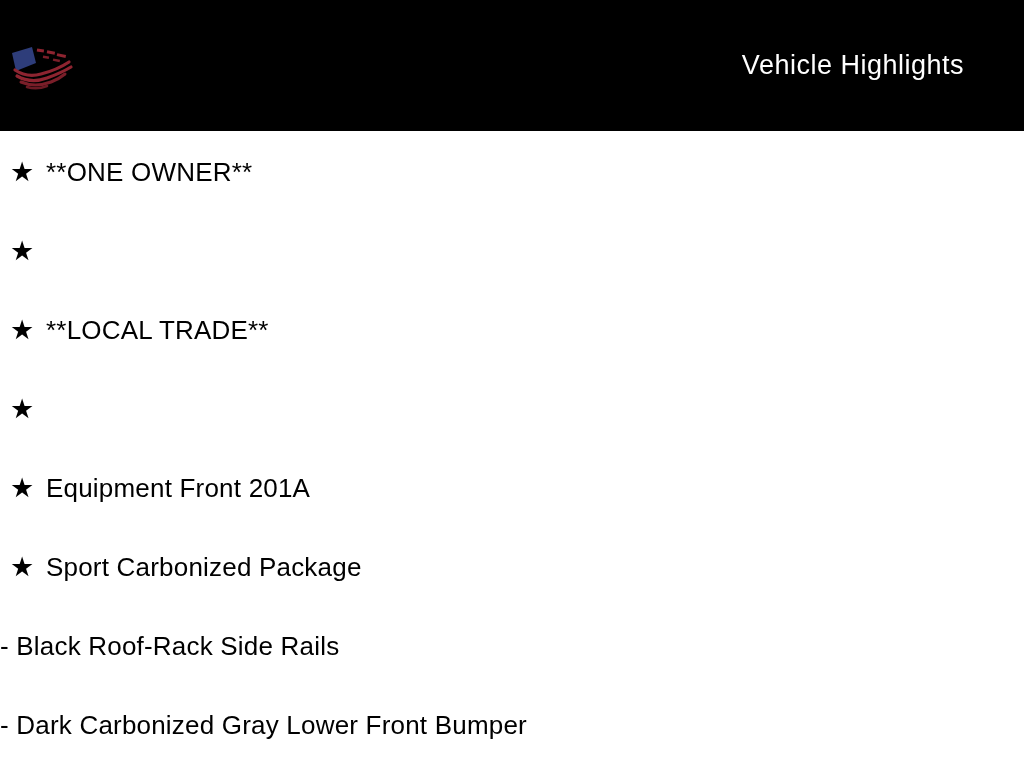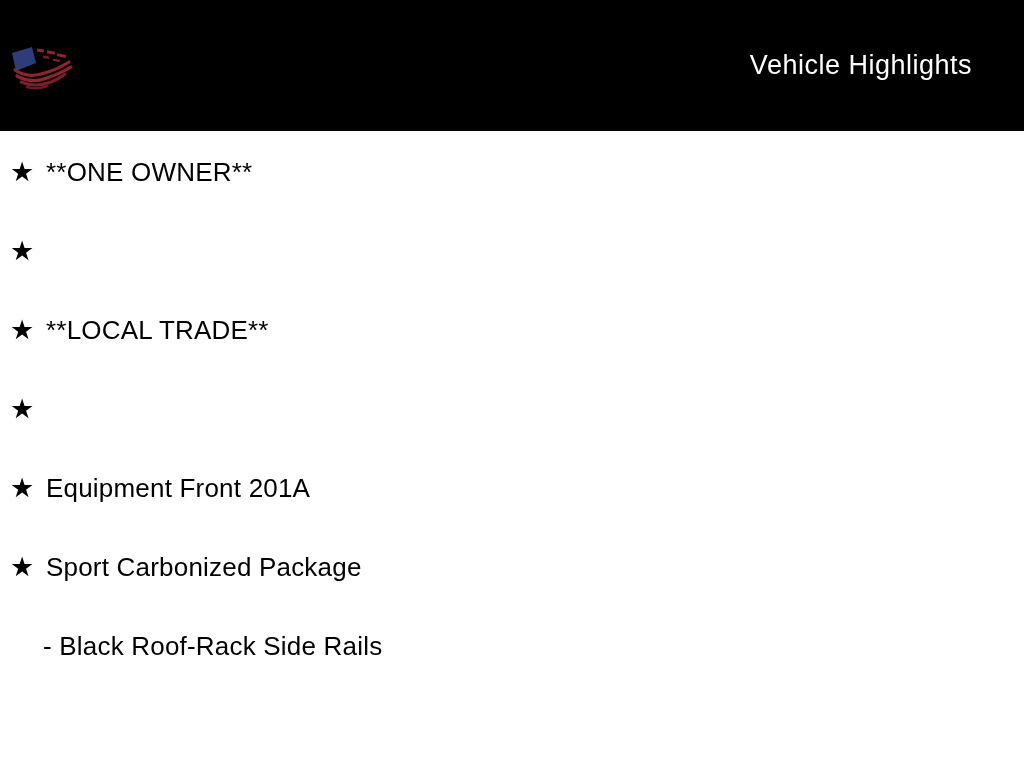--- a/index.html
+++ b/index.html
@@ -29,21 +29,21 @@
     height: 56px;
     display: flex;
     align-items: center;
     justify-content: center;
   }
   .page-title {
     color: #ffffff;
     font-size: 27px;
     font-weight: 400;
     letter-spacing: 0.5px;
-    margin: 8px;
+    margin: 16px;
   }
 
   
   .highlights {
     list-style: none;
     margin: 2px 0 0 0;
     padding: 0;
   }
   .row {
     height: 79px;
@@ -61,21 +61,20 @@
     line-height: 1;
     width: 36px;
     flex: 0 0 auto;
     color: #000000;
   }
   .label {
     white-space: pre-wrap;
     letter-spacing: 0.2px;
   }
   .sub-row {
-    padding-left: 43px;
   }
 </style>
 </head>
 <body>
 
 <div class="header">
   <div class="logo-wrap">
     <svg width="72" height="52" viewBox="0 0 72 52" xmlns="http://www.w3.org/2000/svg">
 
       <path d="M5 13 L25 7 L29 23 L9 31 Z" fill="#2e3d7a"></path>
@@ -114,13 +113,16 @@
     <span class="bullet">★</span>
     <span class="label">Equipment Front 201A</span>
   </li>
   <li class="row star-row">
     <span class="bullet">★</span>
     <span class="label">Sport Carbonized Package</span>
   </li>
   <li class="row sub-row">
     <span class="label">- Black Roof-Rack Side Rails</span>
   </li>
+  <li class="row sub-row">
+    <span class="label">- Dark Carbonized Gray Lower Front Bumper</span>
+  </li>
 </ul>
 
 </body></html>

